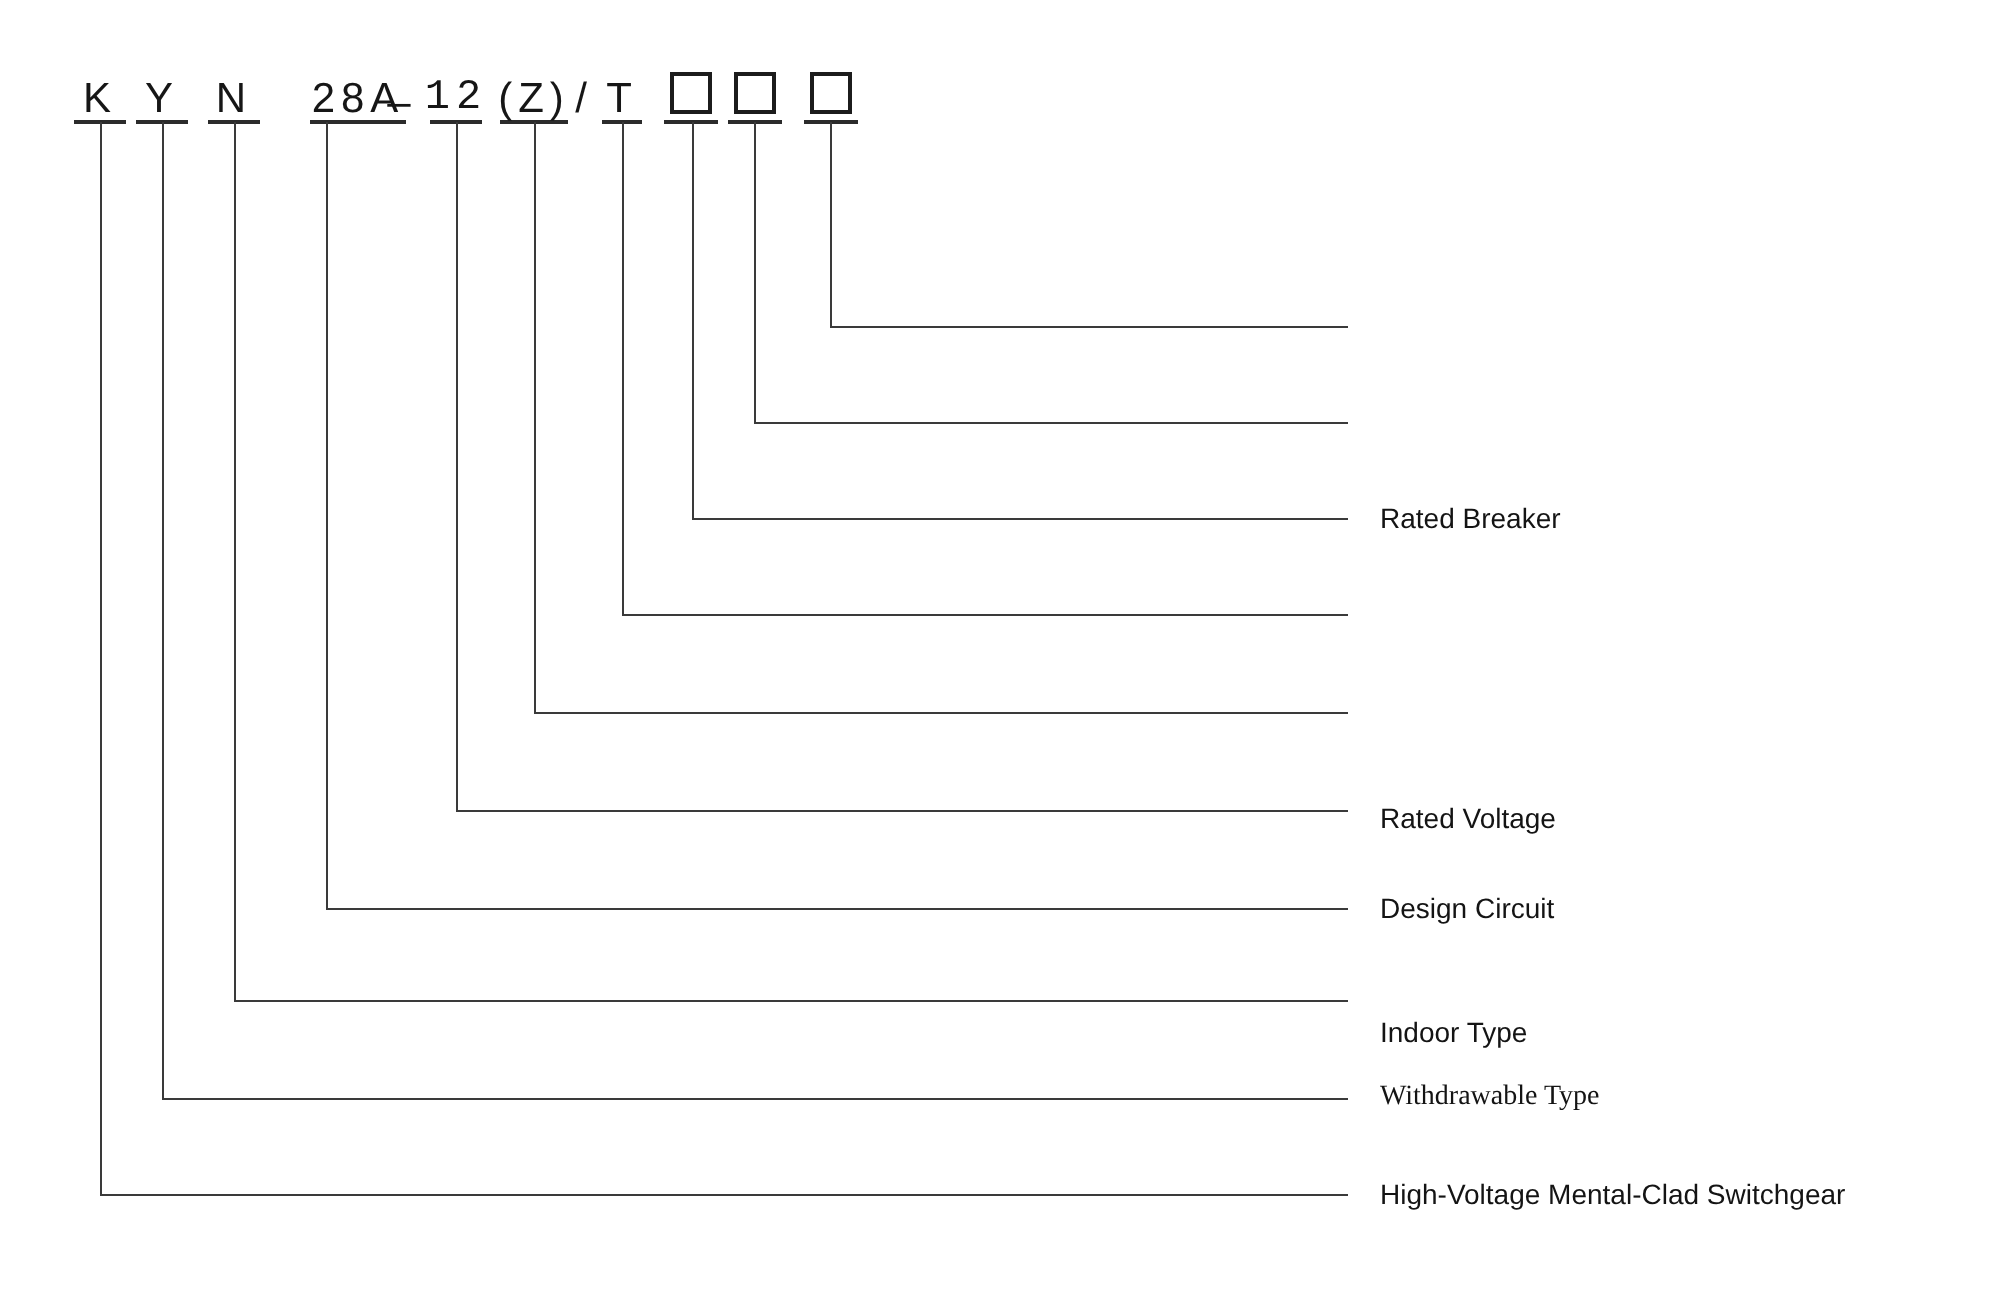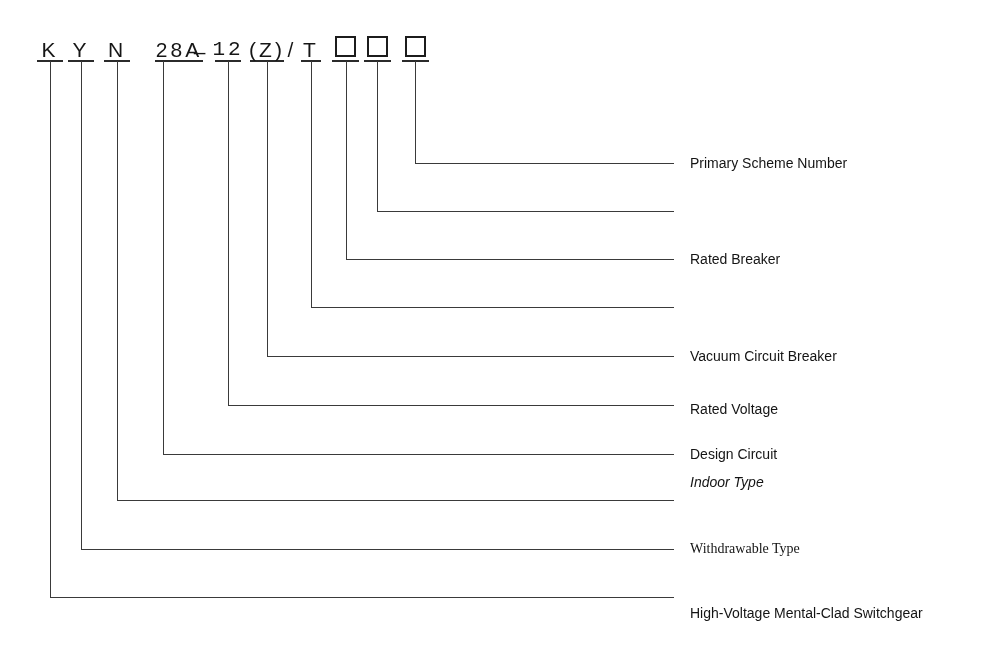--- a/index.html
+++ b/index.html
@@ -61,22 +61,20 @@
   <div class="conn" style="left:377px; top:61px; width:296px; height:150px;"></div>
   <div class="conn" style="left:346px; top:61px; width:327px; height:198px;"></div>
   <div class="conn" style="left:311px; top:61px; width:362px; height:246px;"></div>
   <div class="conn" style="left:267px; top:61px; width:406px; height:295px;"></div>
   <div class="conn" style="left:228px; top:61px; width:445px; height:344px;"></div>
   <div class="conn" style="left:163px; top:61px; width:510px; height:393px;"></div>
   <div class="conn" style="left:117px; top:61px; width:556px; height:439px;"></div>
   <div class="conn" style="left:81px;  top:61px; width:592px; height:488px;"></div>
   <div class="conn" style="left:50px;  top:61px; width:623px; height:536px;"></div>
 
-  <div class="lbl" style="top:154px;">Primary Scheme Number</div>
   <div class="lbl" style="top:250px;">Rated Breaker</div>
-  <div class="lbl" style="top:347px;">Vacuum Circuit Breaker</div>
   <div class="lbl" style="top:400px;">Rated Voltage</div>
   <div class="lbl" style="top:445px;">Design Circuit</div>
-  <div class="lbl" style="top:473px;font-style:italic;">Indoor Type</div>
+  <div class="lbl" style="top:507px;">Indoor Type</div>
   <div class="lbl" style="top:540px;font-family:Liberation Serif, serif;">Withdrawable Type</div>
-  <div class="lbl" style="top:588px;margin-top:16px;">High-Voltage Mental-Clad Switchgear</div>
+  <div class="lbl" style="top:588px;">High-Voltage Mental-Clad Switchgear</div>
 
 </div>
 
 </body></html>

